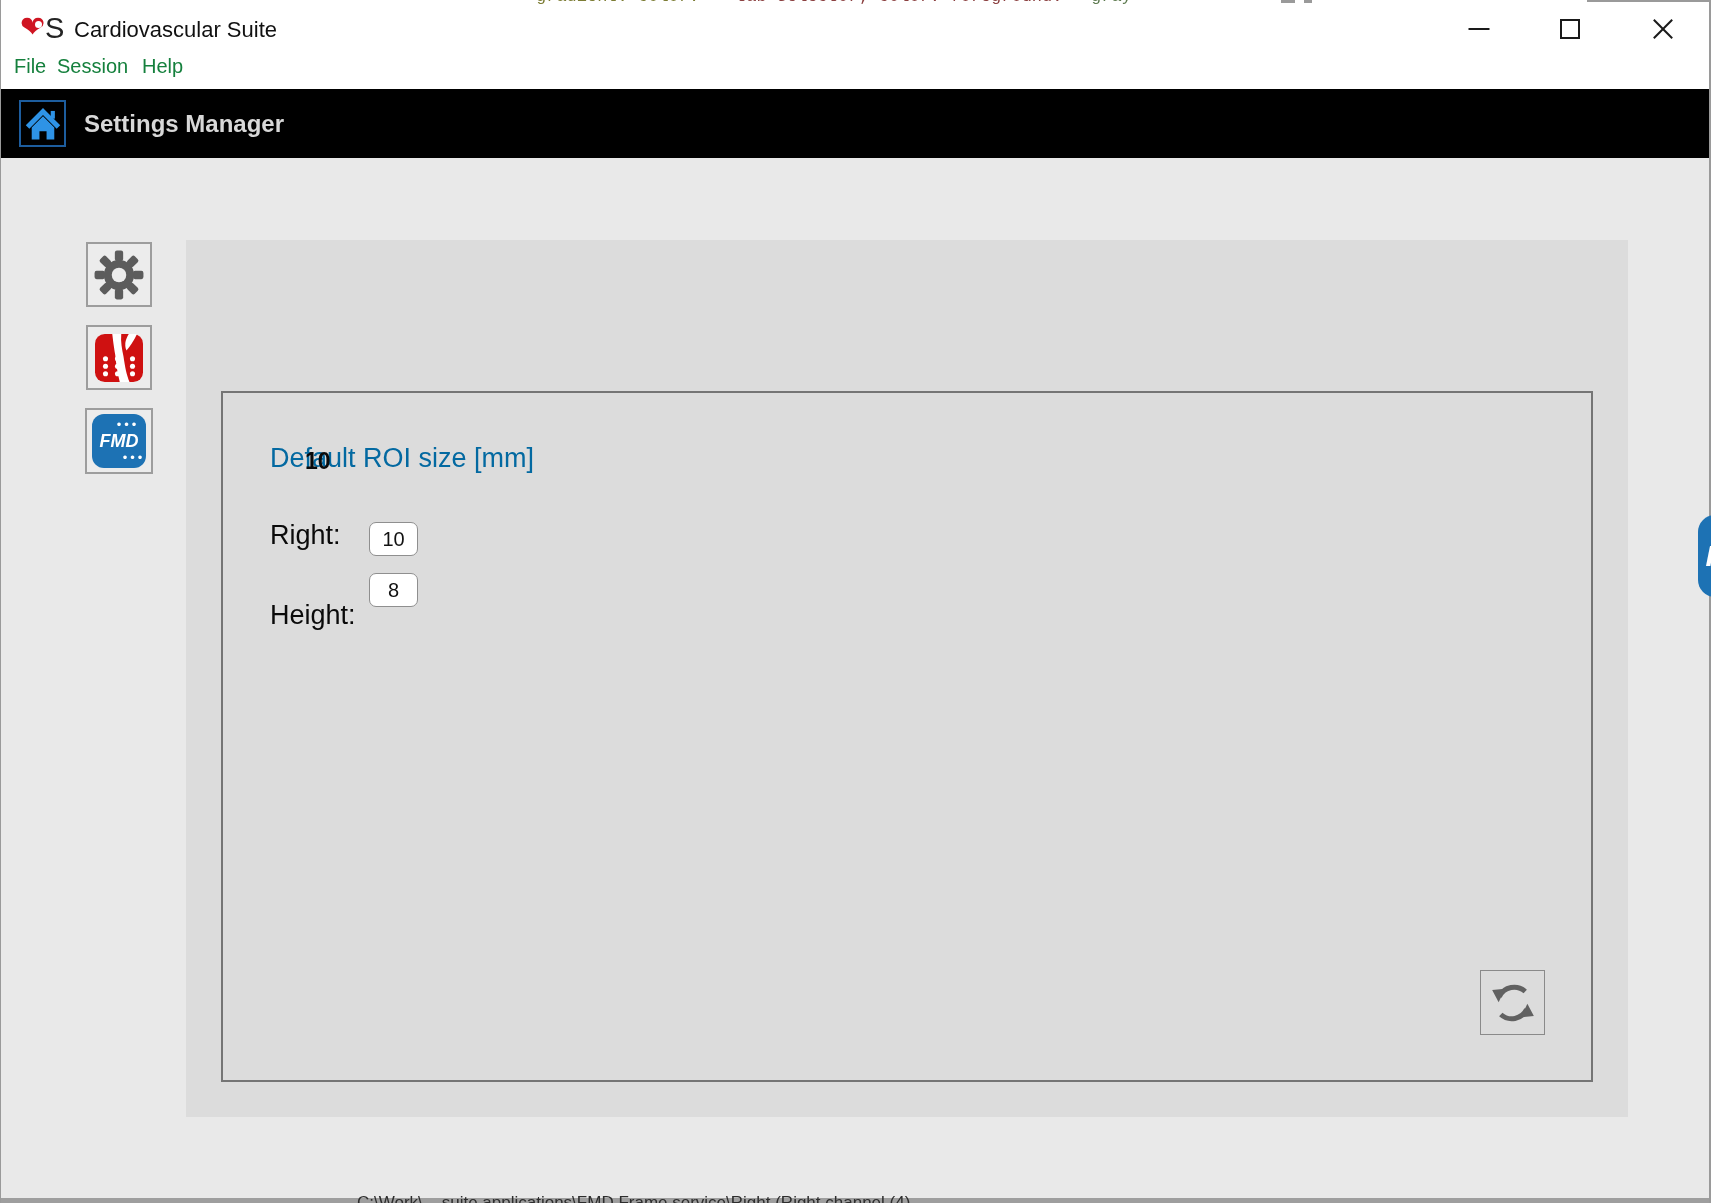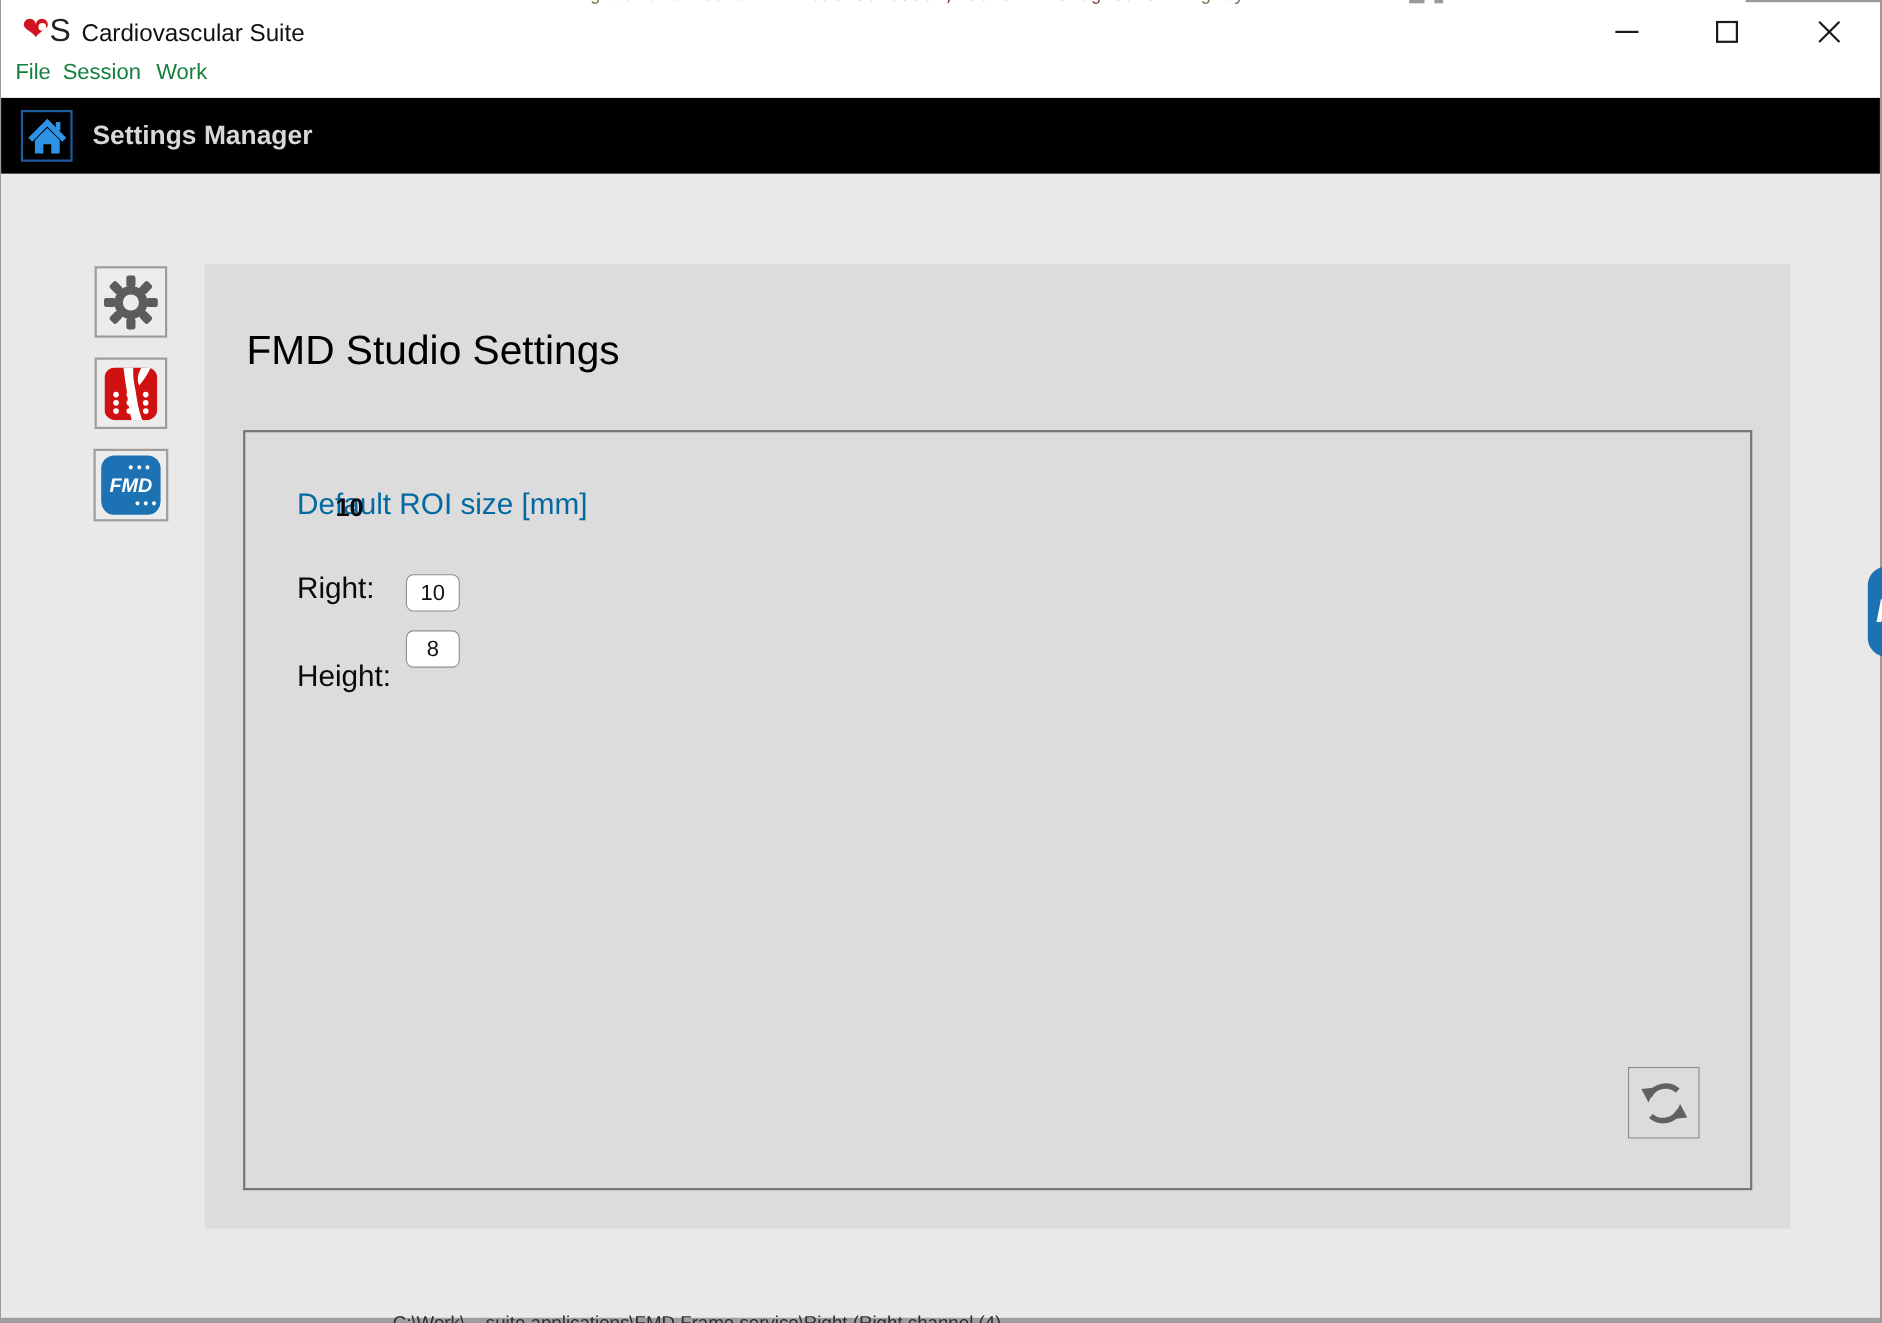--- a/index.html
+++ b/index.html
@@ -109,21 +109,21 @@
         <div class="box"></div>
       </div>
     <div class="winbtn" id="btn-close">
       <div class="xline x1"></div>
       <div class="xline x2"></div>
     </div>
   </div>
 
   <div class="menu-item" id="menu-file">File</div>
   <div class="menu-item" id="menu-session">Session</div>
-  <div class="menu-item" id="menu-help">Work</div>
+  <div class="menu-item" id="menu-help">Help</div>
 
   <div id="header">
     <div id="home-btn">
       <svg width="38" height="38" viewBox="0 0 64 64">
         <g fill="#2e93e6">
           <rect x="45" y="10" width="7" height="13"></rect>
           <polygon points="32,5 61,34 55,40 32,17 9,40 3,34"></polygon>
           <path d="M13,38 L32,19 L51,38 L51,58 L38,58 L38,44 L26,44 L26,58 L13,58 Z"></path>
         </g>
       </svg>
@@ -173,21 +173,20 @@
 
   <div class="side-btn" id="btn-fmd">
     <div class="fmd-tile tile-small">
       <div class="fmd-dots dots-top">•••</div>
       <div class="fmd-text">FMD</div>
       <div class="fmd-dots dots-bottom">•••</div>
     </div>
   </div>
 
   <div id="panel">
-    <div id="panel-title">FMD Studio Settings</div>
 
     <div class="fmd-tile tile-big">
 
       <div class="fmd-text">FMD</div>
 
     </div>
 
     <div id="inner-box">
       <div id="roi-label">Default ROI size [mm]</div>
       <div id="roi-overlay">10</div>

